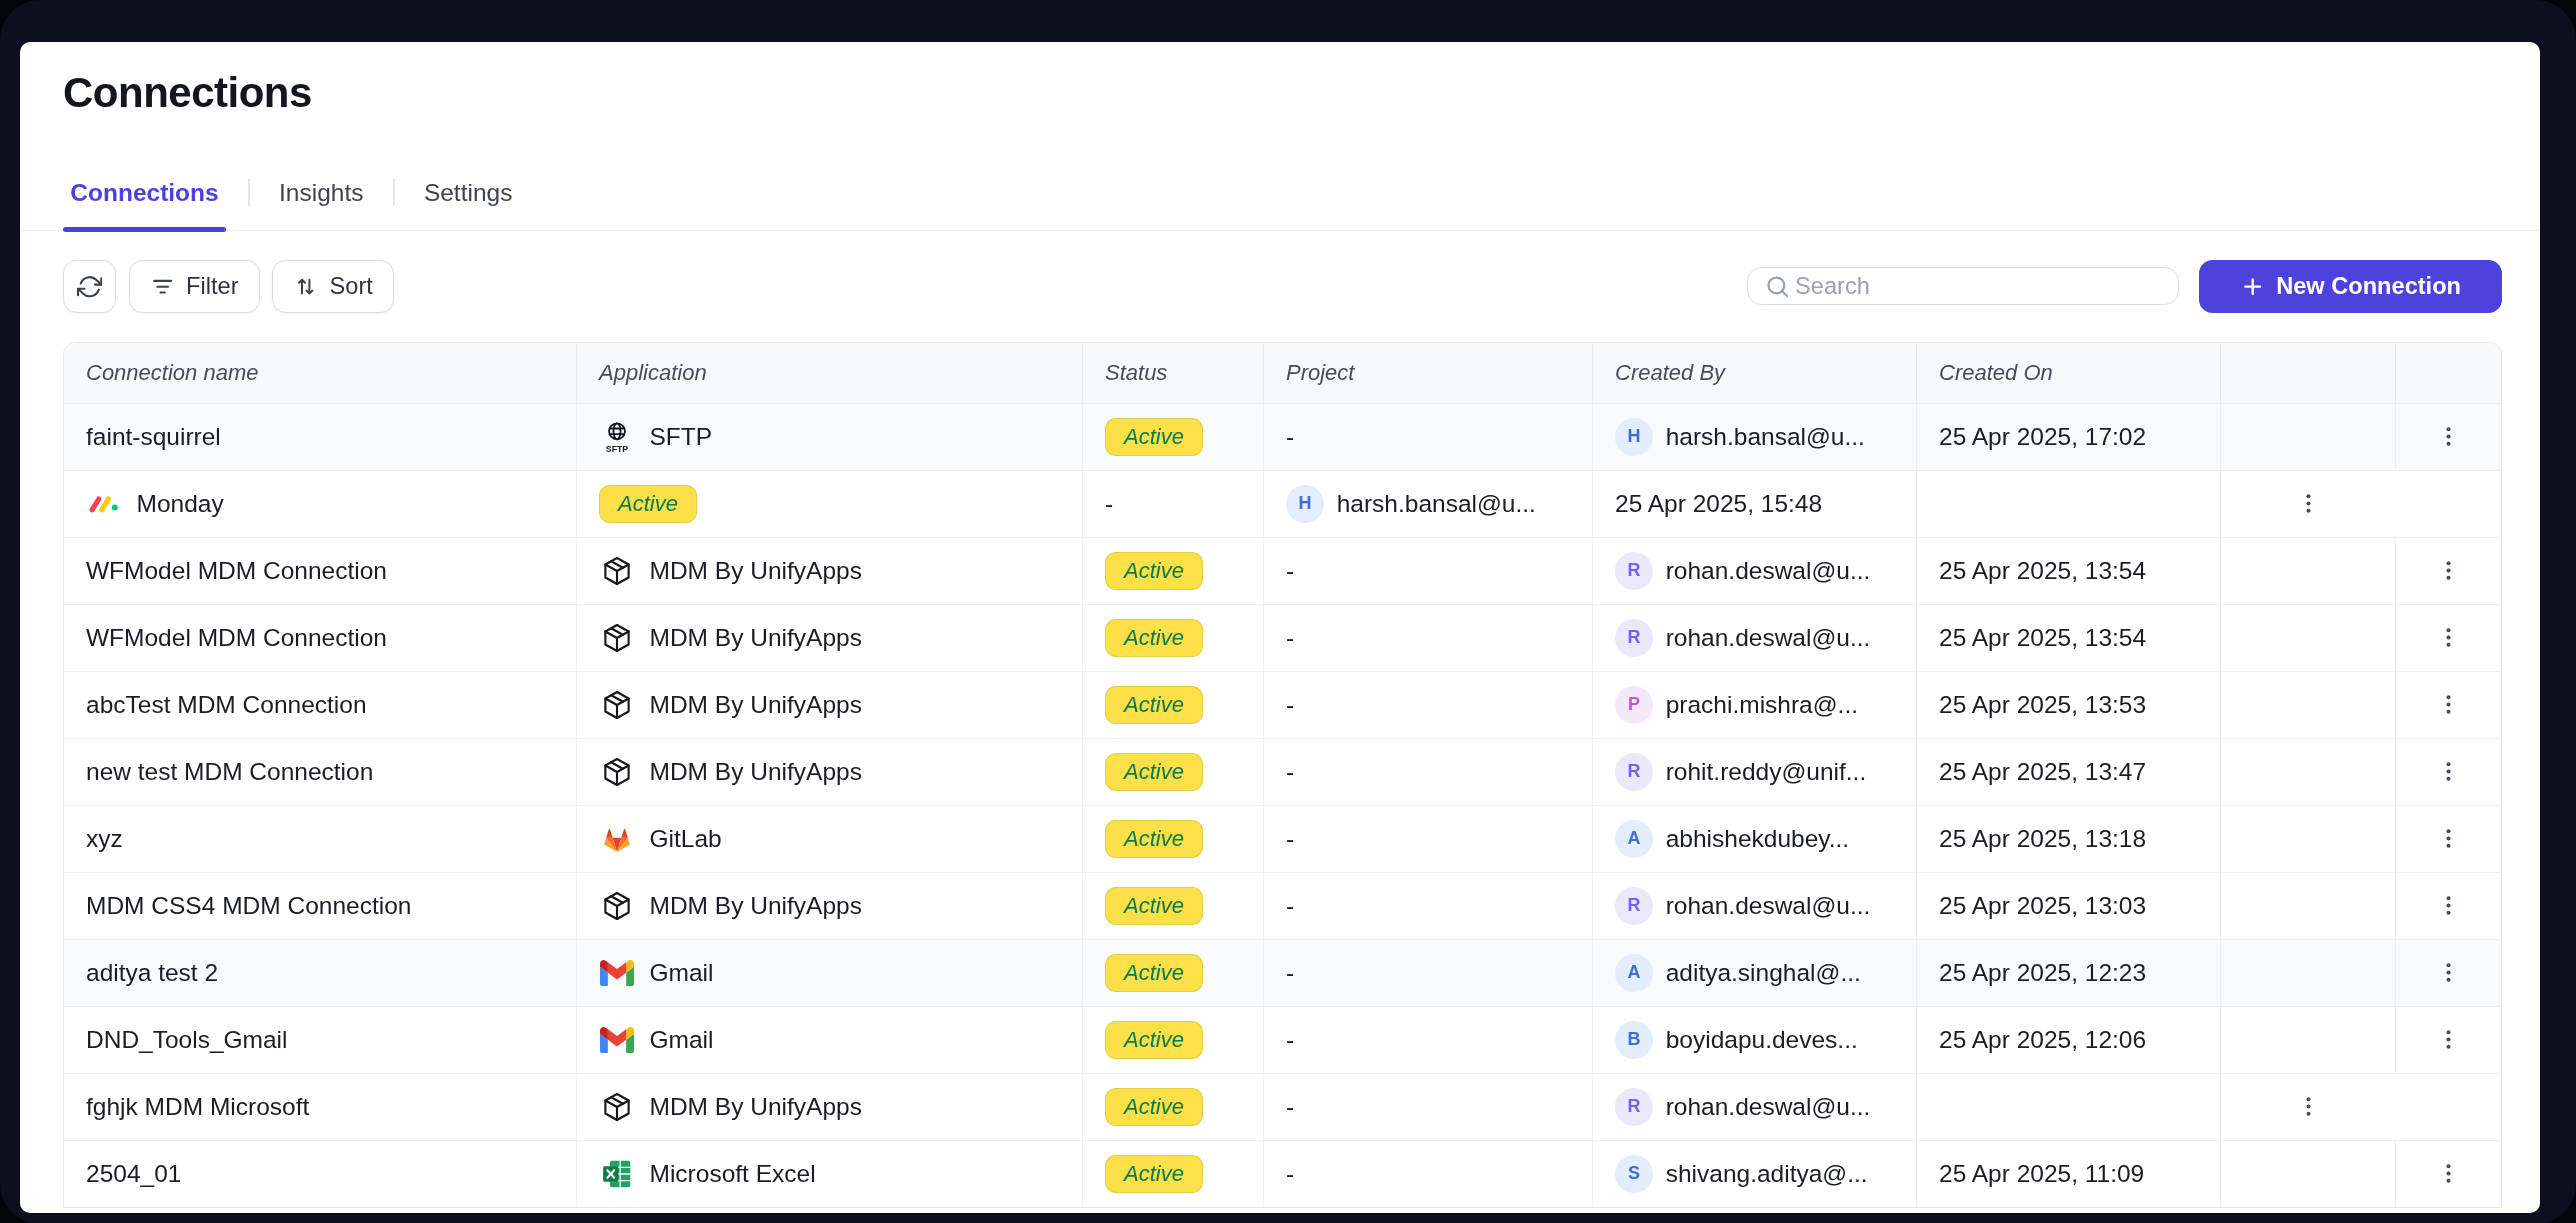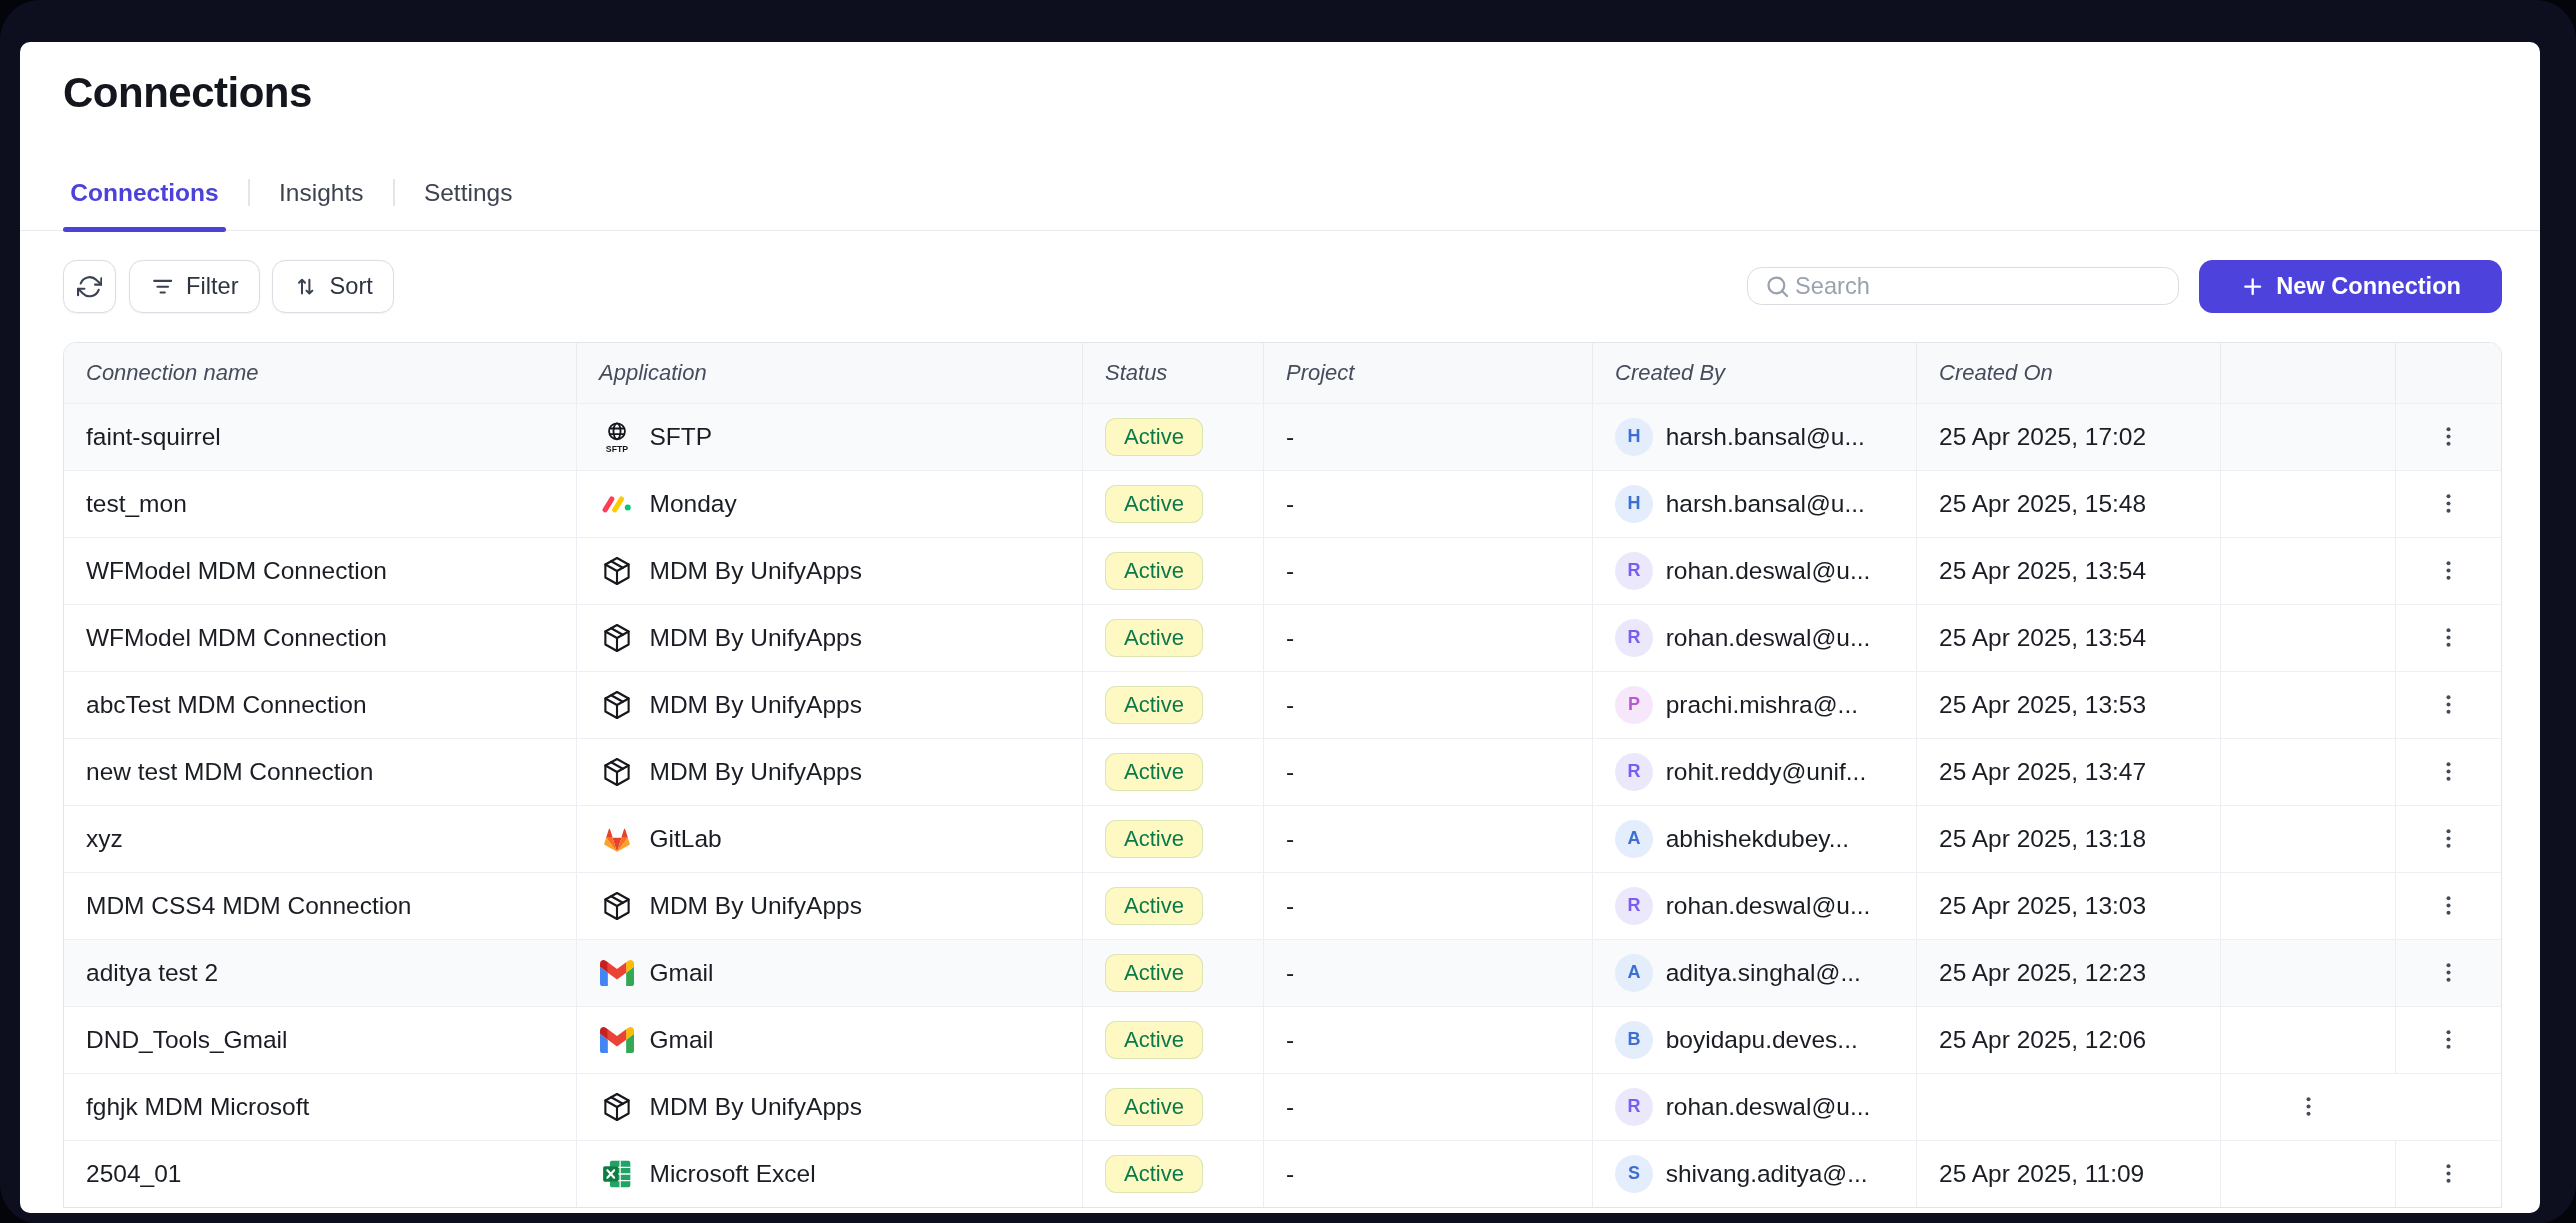--- a/index.html
+++ b/index.html
@@ -141,26 +141,26 @@
   }
   .td:last-child { border-right: none; }
   .app-icon {
     width: 36px; height: 36px; margin-right: 14.5px;
     display: flex; align-items: center; justify-content: center;
     flex: none;
   }
   .app-icon svg { width: 34px; height: 34px; }
   .badge {
     height: 38px; padding: 0 18px;
-    background: #fef9c3;
+    background: #fde047;
     color: #0b7a4b;
     border: 0.9px solid rgba(11,122,75,0.14);
     border-radius: 11px;
     font-size: 22px; font-weight: 500;
-    display: flex; align-items: center;
+    display: flex; align-items: center; font-style: italic;
   }
   .avatar {
     width: 38px; height: 38px; border-radius: 50%;
     display: flex; align-items: center; justify-content: center;
     font-size: 18px; font-weight: 600;
     margin-right: 12.7px; flex: none;
   }
   .kebab-cell { justify-content: center; padding: 0; }
   .kebab {
     width: 44px; height: 44px;
@@ -282,21 +282,20 @@
       <button class="kebab">
         <svg viewBox="0 0 24 24" fill="#454c59" width="27" height="27">
                   <circle cx="12" cy="5.5" r="1.8"></circle>
                   <circle cx="12" cy="12" r="1.8"></circle>
                   <circle cx="12" cy="18.5" r="1.8"></circle>
                 </svg>
       </button>
     </div>
   </div>
           <div class="trow">
-    <div class="td">test_mon</div>
     <div class="td">
       <span class="app-icon">
                 <svg viewBox="0 0 24 24">
                   <path d="M3.6 16.1 8.3 8.5" stroke="#ff3d57" stroke-width="3.6" stroke-linecap="round" fill="none"></path>
                   <path d="M10.4 16.1 15.1 8.5" stroke="#ffcb00" stroke-width="3.6" stroke-linecap="round" fill="none"></path>
                   <circle cx="19.6" cy="14.5" r="2.1" fill="#00ca72"></circle>
                 </svg>
               </span>
       <span>Monday</span>
     </div>

